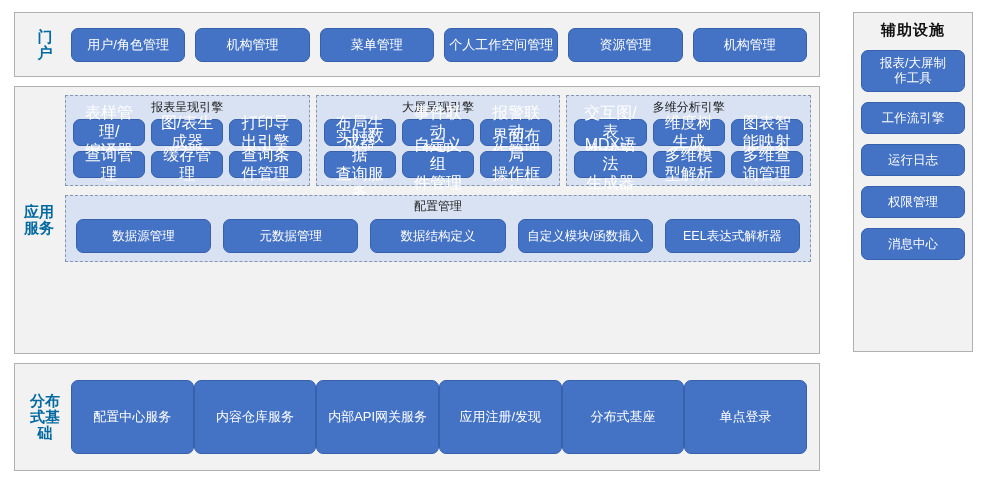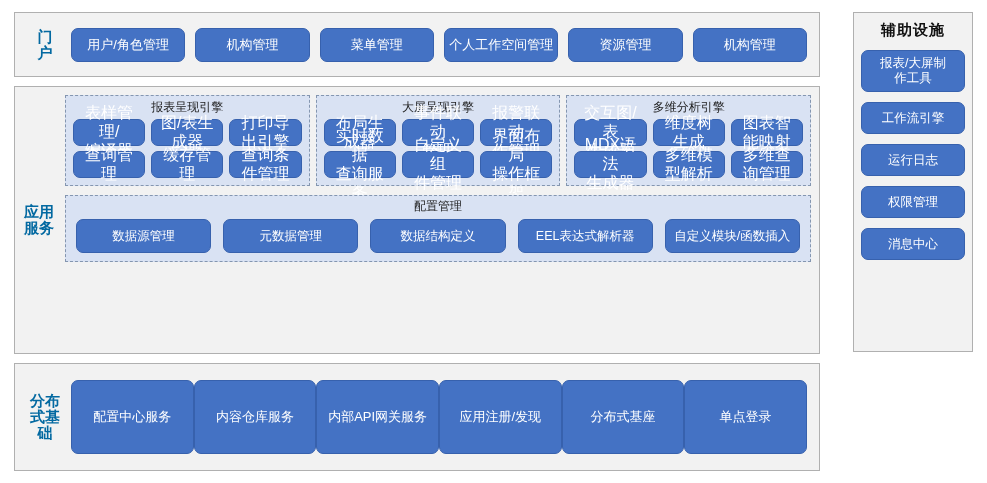--- a/index.html
+++ b/index.html
@@ -300,22 +300,22 @@
             </div>
           </div>
         </div>
 
         <div class="config">
           <div class="group-title">配置管理</div>
           <div class="config-items">
             <div class="btn">数据源管理</div>
             <div class="btn">元数据管理</div>
             <div class="btn">数据结构定义</div>
+            <div class="btn">自定义模块/函数插入</div>
             <div class="btn">EEL表达式解析器</div>
-            <div class="btn">自定义模块/函数插入</div>
           </div>
         </div>
 
       </div>
     </div>
 
     <div class="panel distbase">
       <div class="vlabel two-col">
         <span class="v-inner">分布式基础</span>
       </div>

